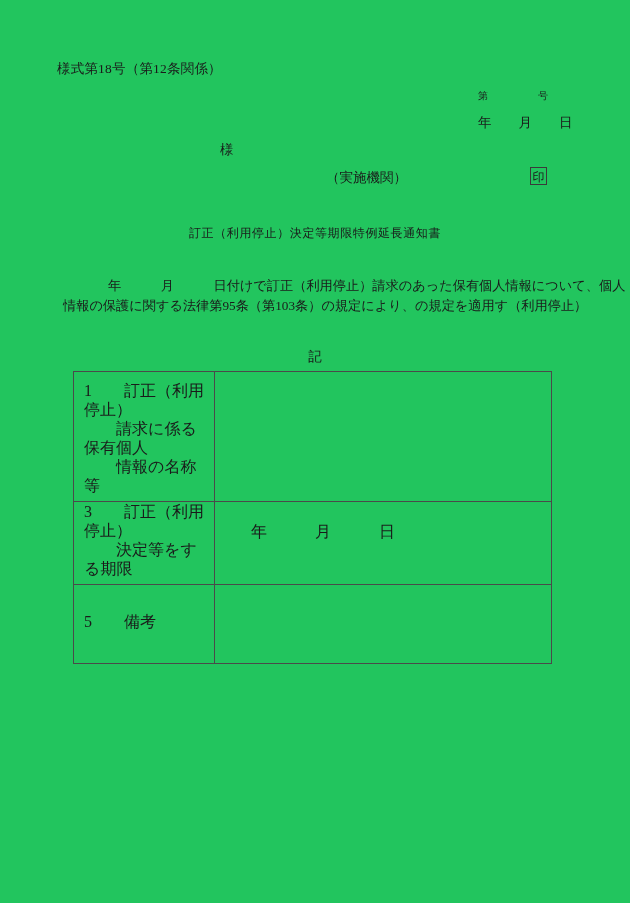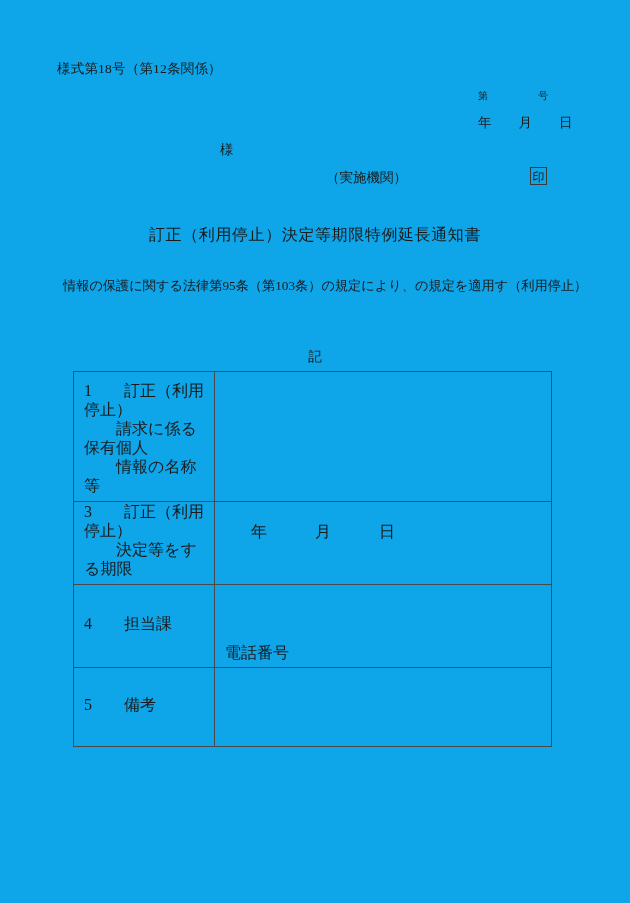--- a/index.html
+++ b/index.html
@@ -8,21 +8,21 @@
     background: #ffffff;
   }
   body {
     font-family: "Liberation Serif", "DejaVu Serif", serif;
     color: #1a1a1a;
   }
   #page {
     position: relative;
     width: 630px;
     height: 903px;
-    background: #0ea5e9;
+    background: #22c55e;
     overflow: hidden;
   }
 
   
   .form-no {
     position: absolute;
     left: 57px;
     top: 60px;
     font-size: 13.5px;
     letter-spacing: 0.2px;
@@ -69,21 +69,21 @@
     box-sizing: border-box;
   }
 
   
   .doc-title {
     position: absolute;
     left: 0;
     top: 225px;
     width: 630px;
     text-align: center;
-    font-size: 16px;
+    font-size: 12px;
     letter-spacing: 0.6px;
     white-space: pre;
   }
 
   
   .body-text {
     position: absolute;
     left: 63px;
     top: 276px;
     width: 508px;
@@ -165,20 +165,21 @@
   <div class="doc-date">年　　月　　日</div>
 
   <div class="addressee">様</div>
 
   <div class="issuer">（実施機関）</div>
   <div class="seal-box">印</div>
 
   <div class="doc-title">訂正（利用停止）決定等期限特例延長通知書</div>
 
   <div class="body-text">
+    <div class="line first">年　　　月　　　日付けで訂正（利用停止）請求のあった保有個人情報について、個人</div>
     <div class="line">情報の保護に関する法律第95条（第103条）の規定により、の規定を適用す（利用停止）</div>
   </div>
 
   <div class="ki-mark">記</div>
 
   <table class="form-table">
     <tbody>
       <tr>
         <td class="label">
           <div class="label-inner">1　　訂正（利用停止）
@@ -193,29 +194,20 @@
         <td class="label vcenter">
           <div class="label-inner">3　　訂正（利用停止）
 　　決定等をする期限</div>
         </td>
         <td class="value" style="height:80px;">
           <div class="value-inner indent" style="padding-top:20px;">年　　　月　　　日</div>
         </td>
       </tr>
       <tr>
         <td class="label vcenter">
-          <div class="label-inner">4　　担当課</div>
-        </td>
-        <td class="value" style="height:82px;">
-          <div class="value-inner"></div>
-          <div class="phone-label">電話番号</div>
-        </td>
-      </tr>
-      <tr>
-        <td class="label vcenter">
           <div class="label-inner">5　　備考</div>
         </td>
         <td class="value" style="height:78px;">
           <div class="value-inner"></div>
         </td>
       </tr>
     </tbody>
   </table>
 
 </div>

